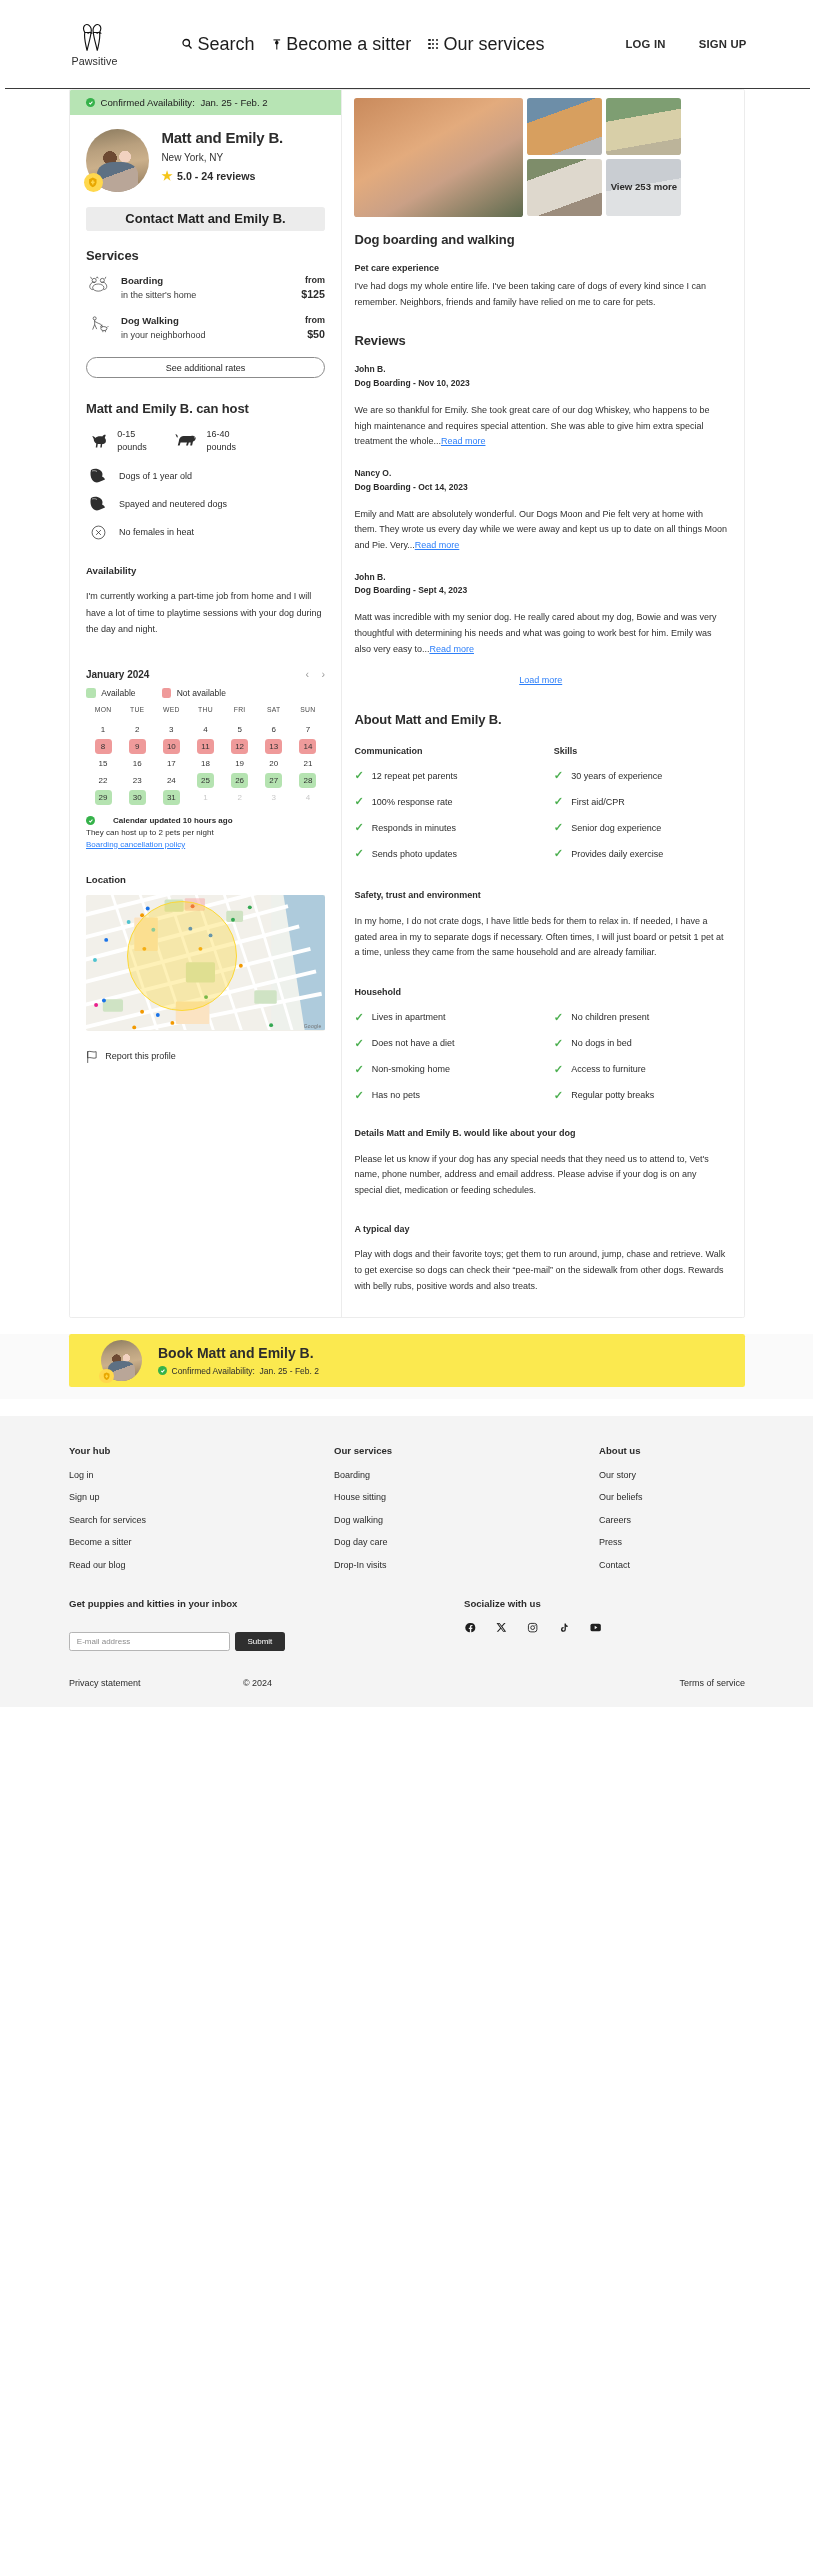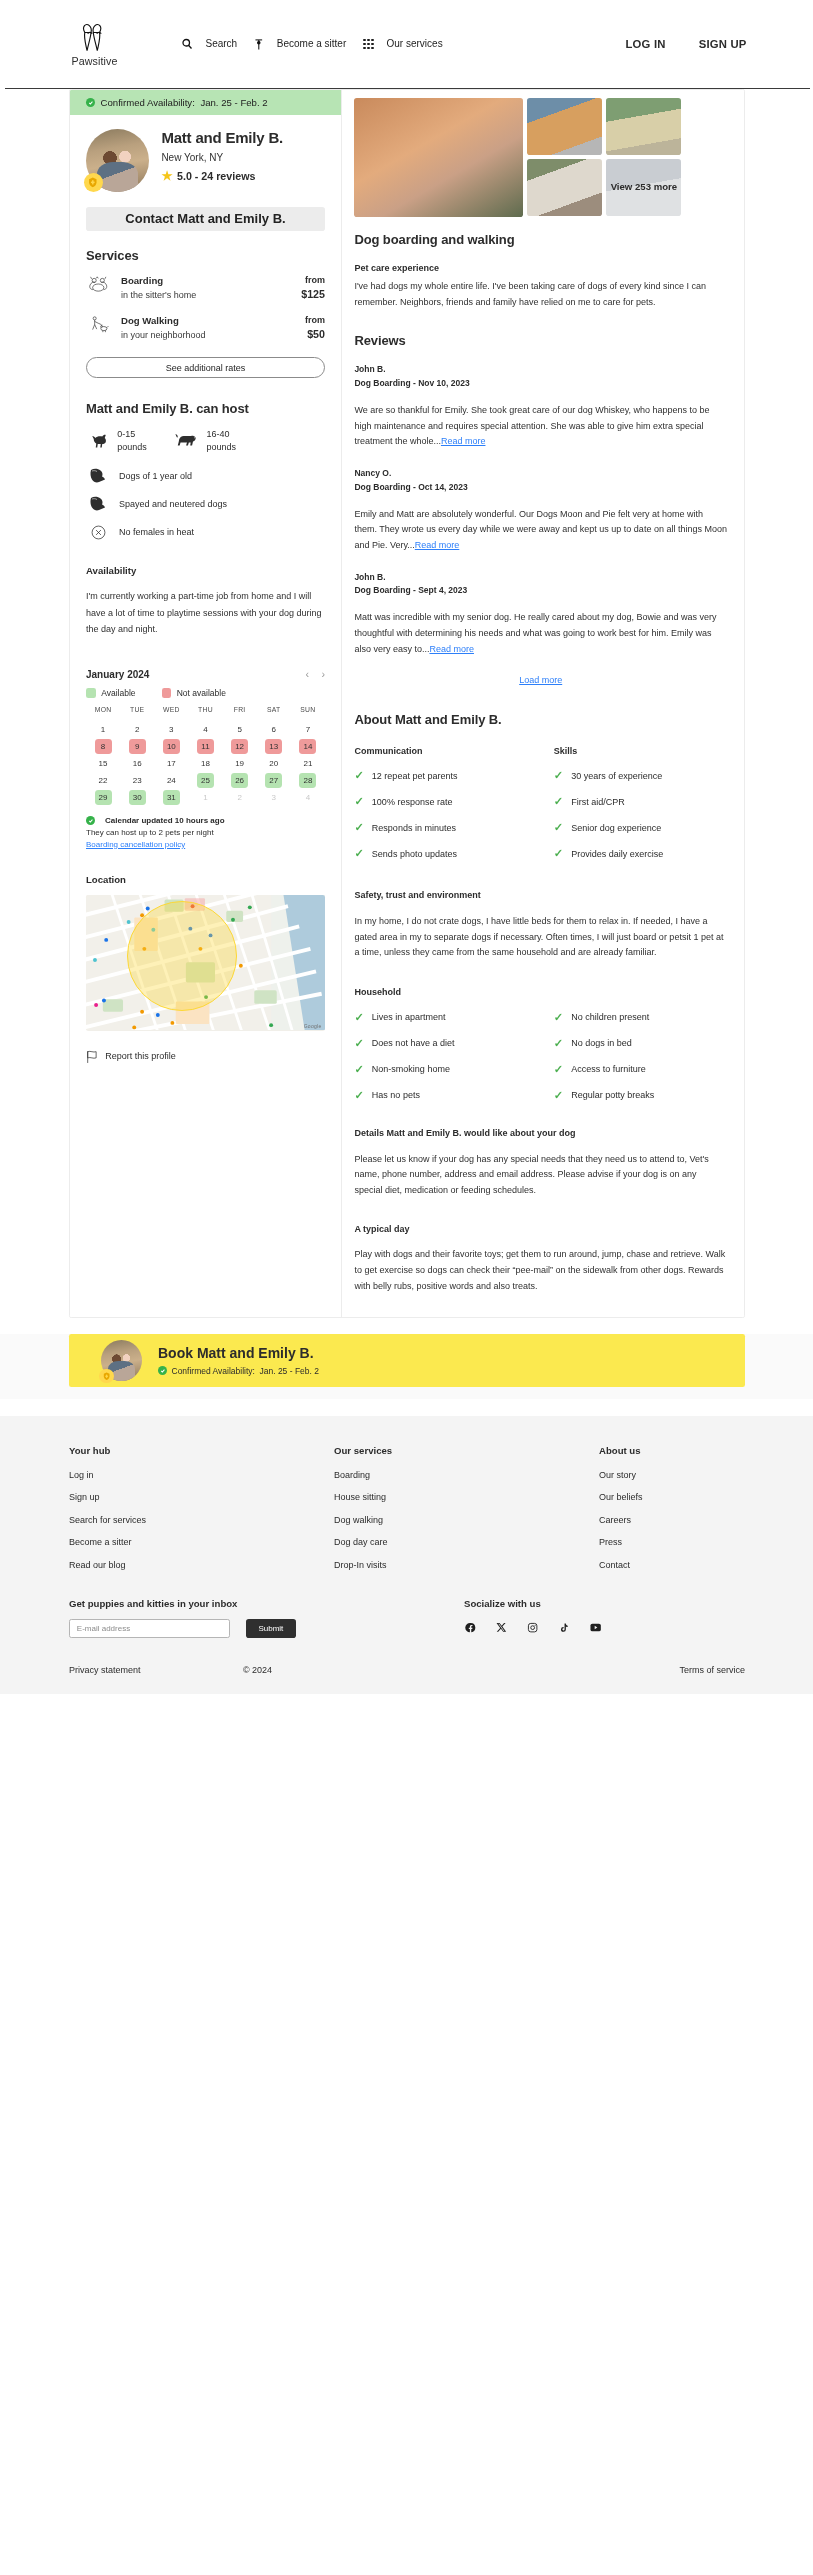--- a/index.html
+++ b/index.html
@@ -17,21 +17,21 @@
     display: flex;
     align-items: center;
     padding: 0 63px 0 56px;
     border-bottom: 1.1px solid #3a3a3a;
     margin: 0 4.5px;
   }
   .logo { width: 68px; display: flex; flex-direction: column; align-items: center; }
   .logo svg { display: block; }
   .logo-word { font-size: 10.7px; font-weight: 400; letter-spacing: 0.1px; margin-top: 1.1px; }
   .nav { display: flex; align-items: center; gap: 17px; margin-left: 52px; }
-  .nav-item { display: flex; align-items: center; gap: 13px; font-size: 10px; color: #1d1d1d; cursor: pointer; white-space: nowrap; }
+  .nav-item { display: flex; align-items: center; gap: 5px; font-size: 18px; color: #1d1d1d; cursor: pointer; white-space: nowrap; }
   .nav-right { margin-left: auto; display: flex; align-items: center; gap: 33px; }
   .nav-auth { font-size: 11.3px; font-weight: 700; letter-spacing: 0.2px; cursor: pointer; white-space: nowrap; }
   .icon-dots { display: grid; grid-template-columns: repeat(3, 2.3px); gap: 1.7px; }
   .icon-dots i { width: 2.3px; height: 2.3px; background: #1d1d1d; border-radius: 50%; display: block; }
 
   
   .page { padding: 0 69px; }
   .profile-card {
     display: flex;
     background: #ffffff;
@@ -130,21 +130,21 @@
   .cal-legend div { display: flex; align-items: center; gap: 5.6px; }
   .swatch { width: 9.6px; height: 9.6px; border-radius: 2.3px; display:block; }
   .cal-grid { display: grid; grid-template-columns: repeat(7, 1fr); row-gap: 2.3px; text-align: center; }
   .cal-dow { font-size: 6.8px; color: #4a4a4a; letter-spacing: 0.3px; padding-bottom: 9px; }
   .cal-day { font-size: 8px; color: #333; height: 14.7px; display:flex; align-items:center; justify-content:center; }
   .cal-day .pill { width: 17px; height: 14.7px; border-radius: 3.4px; display:flex; align-items:center; justify-content:center; }
   .cal-day.avail .pill { background: #b5e3b1; }
   .cal-day.busy  .pill { background: #ef9a9a; }
   .cal-day.muted { color: #c9c9c9; }
   .cal-note { margin-top: 11.3px; }
-  .cal-note-1 { display: flex; align-items: center; gap: 10px; font-size: 8px; font-weight: 700; }
+  .cal-note-1 { display: flex; align-items: center; gap: 18px; font-size: 8px; font-weight: 700; }
   .cal-note-2 { font-size: 8px; margin-top: 3.4px; color: #2c2c2c; }
   .cal-link { font-size: 8px; color: #2d7ff9; text-decoration: underline; margin-top: 2.3px; display:inline-block; cursor:pointer;}
 
   
   .map {
     width: 100%; height: 136px; border-radius: 2.3px; margin-top: 2.3px;
     position: relative; overflow: hidden; background: #f1efe9;
   }
   .map-streets { position:absolute; inset:0; }
   .map-circle {
@@ -206,21 +206,21 @@
 
   
   .footer { background: #f4f4f4; padding: 29px 69px 0 69px; }
   .f-cols { display: flex; }
   .f-col { width: 265px; }
   .f-col:last-child { width: auto; }
   .f-head { font-size: 9.6px; font-weight: 700; margin-bottom: 13.5px; }
   .f-link { font-size: 9px; color: #2b2b2b; margin-bottom: 12.4px; cursor: pointer; }
   .f-bottom { display: flex; margin-top: 16px; }
   .f-news { width: 395px; }
-  .news-row { display: flex; align-items: flex-start; gap: 16px; margin-top: 10px; }
+  .news-row { display: flex; align-items: flex-start; gap: 5px; margin-top: 23px; }
   .news-input {
     width: 161px; height: 19px; border: 0.6px solid #b5b5b5; border-radius: 2.3px;
     background: #fff; padding: 0 6.8px; font-family: inherit; font-size: 8px; color:#333;
   }
   .news-input::placeholder { color: #8c8c8c; }
   .news-btn {
     height: 19px; padding: 0 12.4px; border: none; border-radius: 2.8px;
     background: #2f2f2f; color: #fff; font-family: inherit; font-size: 8px; cursor: pointer;
   }
   .socials { display: flex; gap: 19px; margin-top: 12.4px; align-items:center; }

